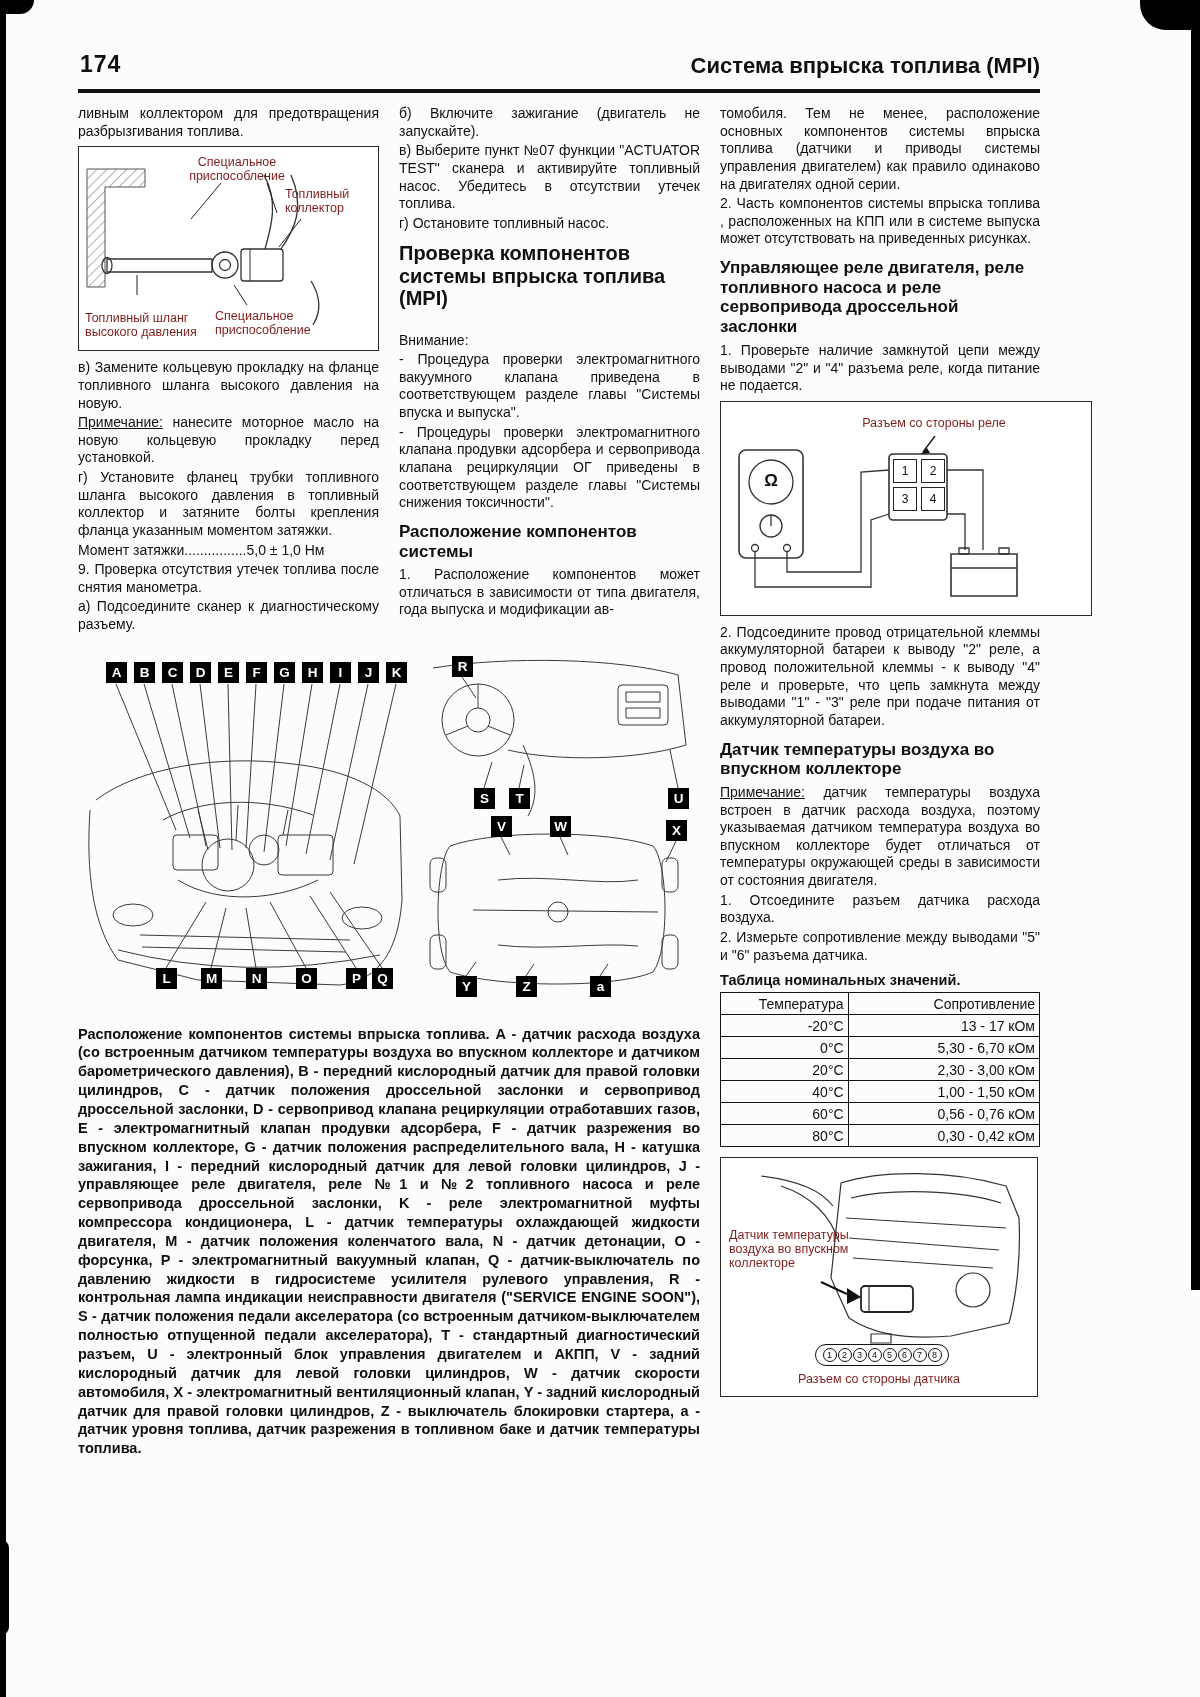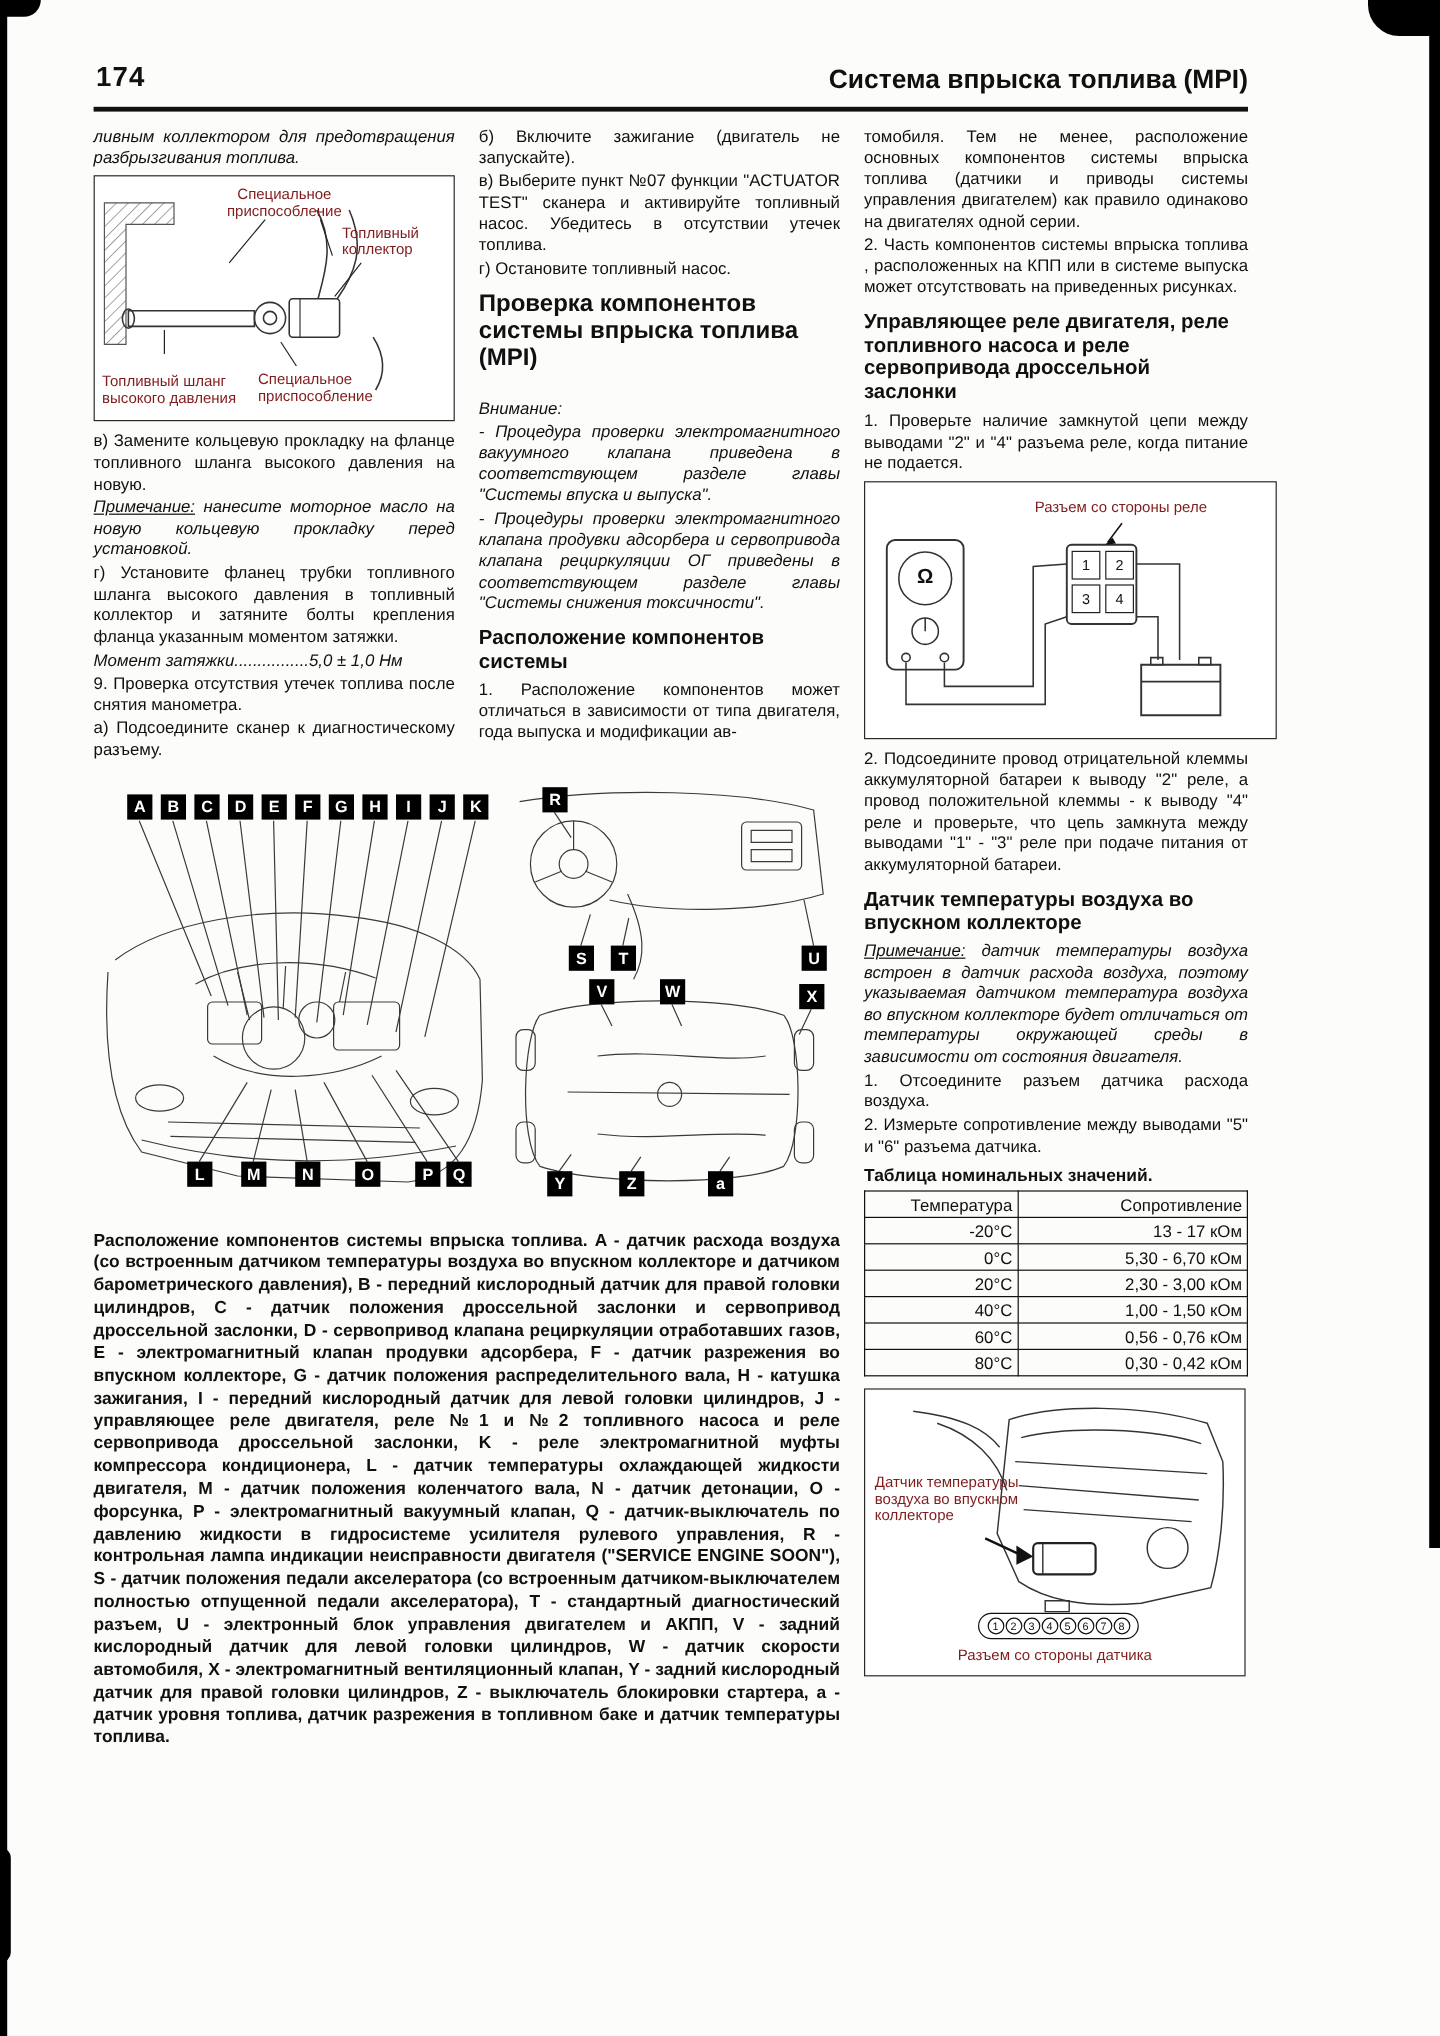--- a/index.html
+++ b/index.html
@@ -20,30 +20,30 @@
   .page-title { text-align:right; font-size:22px; font-weight:700; padding-top:9px; }
   .rule { height:4px; background:#111; margin-top:3px; }
 
   .cols { display:flex; gap:20px; margin-top:12px; }
   .left-area { flex:0 0 622px; width:622px; }
   .right-col { flex:1; min-width:0; }
   .tcols { display:flex; gap:20px; }
   .tcol { flex:0 0 301px; width:301px; }
 
   .p { font-size:14px; line-height:1.26; text-align:justify; margin:0 0 2px; }
-  .it { font-style:italic; }
+  .it { }
   .u { text-decoration:underline; }
   .h-lg { font-size:20px; font-weight:700; line-height:1.12; margin:10px 0 22px; }
   .h-md { font-size:17px; font-weight:700; line-height:1.16; margin:10px 0 5px; }
 
   .fig { position:relative; border:1.5px solid #2a2a2a; margin:6px 0 8px; background:#fff; }
   .fig svg { display:block; }
   .flabel { position:absolute; font-size:12.5px; line-height:1.12; color:#7f1d1d; }
   .fig1 { width:301px; height:205px; }
-  .fig-relay { width:344px; height:215px; }
+  .fig-relay { width:372px; height:215px; }
   .fig-iat { width:318px; height:240px; }
 
   .omega { position:absolute; left:38px; top:69px; width:24px; text-align:center; font-size:17px; font-weight:700; }
   .pins4 { position:absolute; left:172px; top:57px; display:grid; grid-template-columns:24px 24px; gap:4px; }
   .pin { width:24px; height:24px; border:1.4px solid #222; display:flex; align-items:center; justify-content:center; font-size:12px; background:#fff; }
   .pill { position:absolute; left:94px; top:186px; width:134px; height:22px; border:1.5px solid #111; border-radius:11px;
           display:flex; align-items:center; justify-content:center; gap:1px; background:#fff; }
   .ppin { width:14px; height:14px; border:1px solid #111; border-radius:50%; font-size:9px; display:flex; align-items:center; justify-content:center; }
 
   .bigfig { position:relative; width:622px; height:365px; margin-top:14px; }

